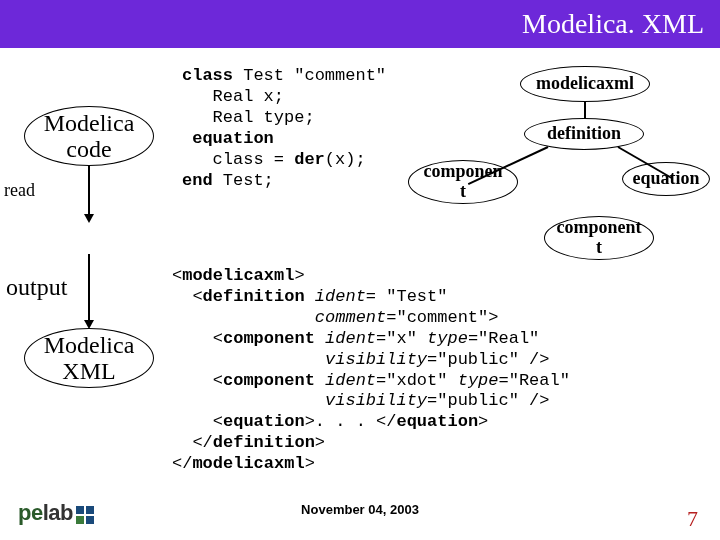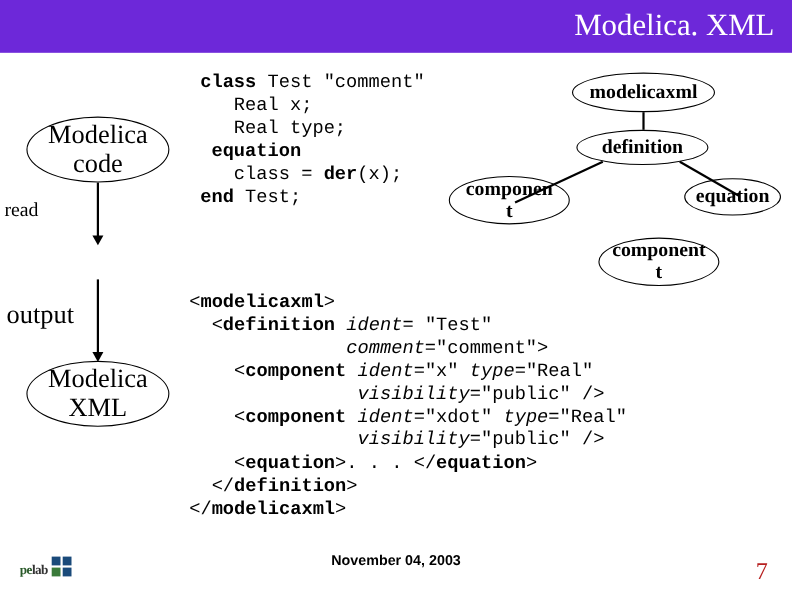--- a/index.html
+++ b/index.html
@@ -141,22 +141,22 @@
   bottom: -4px;
 }
 .logo {
   position: absolute;
   left: 18px;
   bottom: 2px;
   display: flex;
   align-items: flex-end;
 }
 .logo-text {
-  font-family: Liberation Serif, serif;
-  font-size: 12px;
+  font-family: Liberation Sans, sans-serif;
+  font-size: 22px;
   letter-spacing: -0.5px;
   margin-top: 16px;
 }
 .logo-pe { color: #2a5a2a; font-weight: bold; }
 .logo-lab { color: #333; font-weight: bold; }
 .logo-squares {
   display: grid;
   grid-template-columns: 8px 8px;
   grid-template-rows: 8px 8px;
   gap: 2px;

